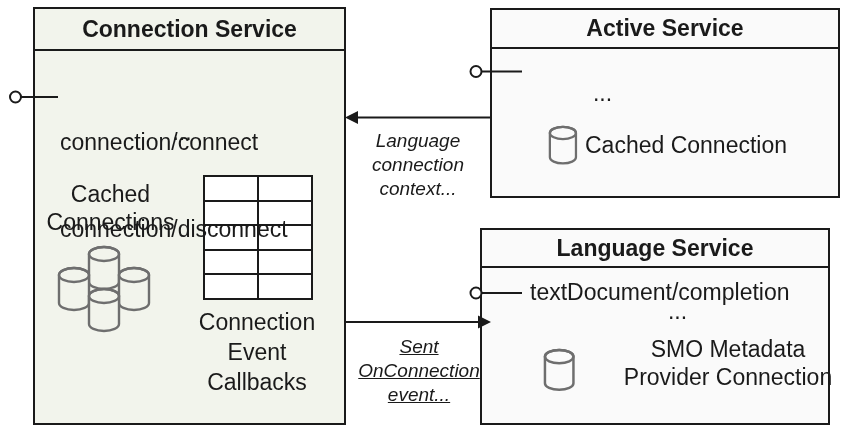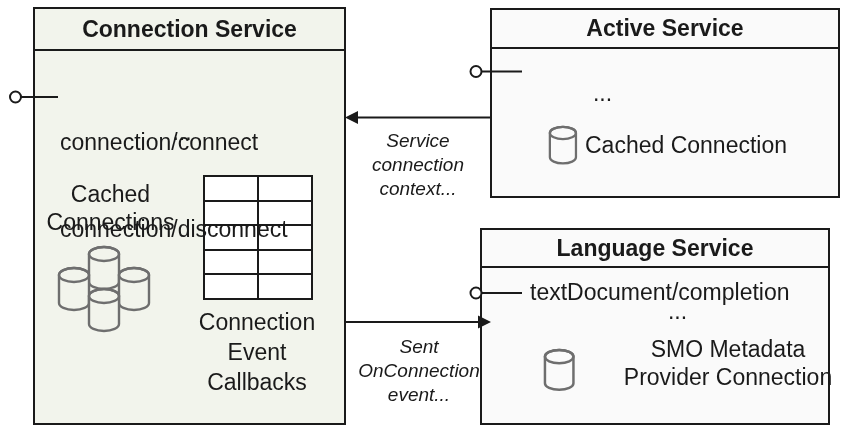--- a/index.html
+++ b/index.html
@@ -30,21 +30,21 @@
   #conn-ellipsis{left:60px;top:118px;width:244px;text-align:center;line-height:29px;}
   #active-label{left:38px;top:180px;width:145px;line-height:28px;}
   #callbacks-label{left:191px;top:307px;width:132px;line-height:30px;}
   #query-method{left:530px;top:59px;}
   #query-ellipsis{left:530px;top:80px;width:145px;text-align:center;}
   #cached-label{left:585px;top:132px;}
   #lang-method{left:530px;top:279px;}
   #lang-ellipsis{left:530px;top:298px;width:295px;text-align:center;}
   #smo-label{left:586px;top:335px;width:284px;line-height:28px;}
   #requests-label{left:352px;top:129px;width:132px;}
-  #sent-label{left:353px;top:335px;width:132px;}
+  #sent-label{left:353px;top:335px;width:132px;text-decoration:underline;}
   #overlay{position:absolute;left:0;top:0;z-index:5;pointer-events:none;}
   .callback-table{
     position:absolute;left:203px;top:175px;width:110px;height:125px;z-index:6;
     box-sizing:border-box;border:2px solid var(--border);background:var(--border);
     display:grid;grid-template-columns:1fr 1fr;grid-template-rows:repeat(5,1fr);gap:2px;
   }
   .callback-table .cell{background:#ffffff;}
   .edge{stroke:var(--border);stroke-width:2;}
   .head{fill:var(--border);stroke:none;}
   .lolli{fill:#ffffff;stroke:var(--border);stroke-width:2;}
@@ -146,21 +146,21 @@
   <div class="txt" id="cached-label">Cached Connection</div>
 
   <div class="txt" id="lang-method">textDocument/completion</div>
   <div class="txt" id="lang-ellipsis">...</div>
   <div class="txt center" id="smo-label">
     <div>SMO Metadata</div>
     <div>Provider Connection</div>
   </div>
 
   <div class="txt itl center" id="requests-label">
-    <div>Service</div>
+    <div>Language</div>
     <div>connection</div>
     <div>context...</div>
   </div>
   <div class="txt itl center" id="sent-label">
     <div>Sent</div>
     <div>OnConnection</div>
     <div>event...</div>
   </div>
 
 </div>

